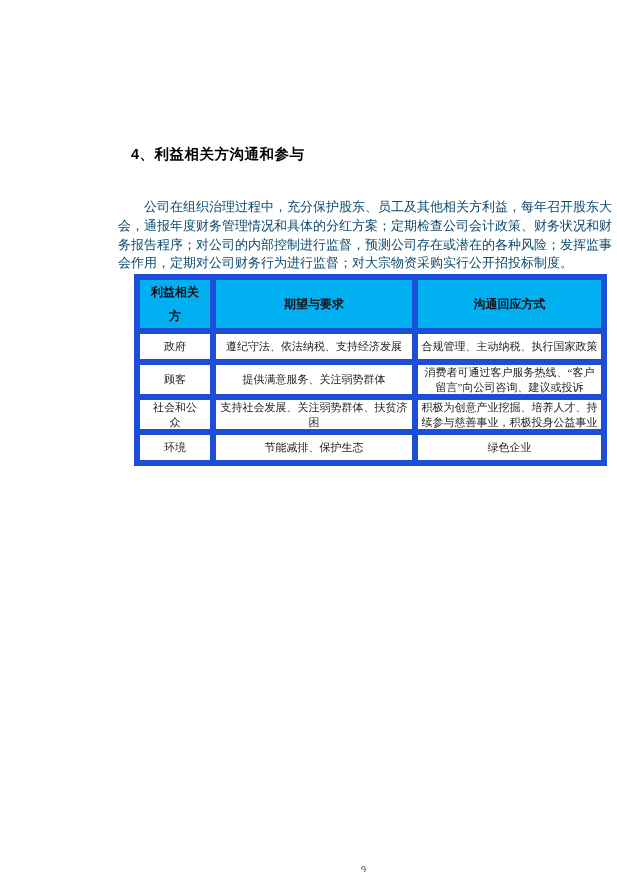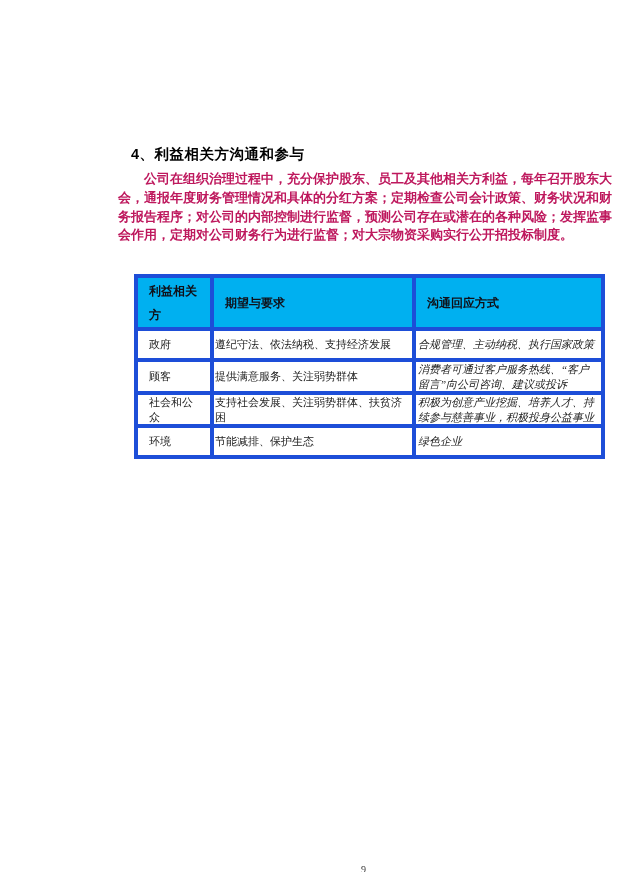--- a/index.html
+++ b/index.html
@@ -19,57 +19,56 @@
     border-bottom: 2px solid #d9c5a0;
   }
   .heading {
     position: absolute; left: 75px; top: 89px;
     font-family: "Liberation Sans", sans-serif;
     font-size: 14.5px; font-weight: bold; color: #000000;
     letter-spacing: 0.5px;
     white-space: nowrap;
   }
   .body-paragraph {
-    position: absolute; left: 62px; top: 114px;
+    position: absolute; left: 62px; top: 142px;
     width: 494px;
     font-size: 13px; line-height: 18.8px;
     text-align: justify; text-justify: inter-ideograph;
     text-indent: 2em;
-    color: #be185d;
-    font-weight: bold;
+    color: #0c4a6e;
   }
   table.stakeholder {
     position: absolute; left: 78px; top: 218px;
     width: 467px;
     border-collapse: collapse;
     table-layout: fixed;
   }
   table.stakeholder col.c1 { width: 76px; }
   table.stakeholder col.c2 { width: 202px; }
   table.stakeholder col.c3 { width: 189px; }
   table.stakeholder th, table.stakeholder td {
-    border: 4px solid #1d4ed8;
-    text-align: left; vertical-align: middle;
+    border: 6px solid #1d4ed8;
+    text-align: center; vertical-align: middle;
     overflow: hidden;
   }
   table.stakeholder th {
     background: #00B0F0;
     font-family: "Liberation Sans", sans-serif;
     font-weight: bold; font-size: 12px; line-height: 24px;
     color: #101018;
     height: 53px;
     padding: 0 11px;
   }
   table.stakeholder td {
     font-size: 11px; line-height: 14.5px;
     color: #1c1c1c;
     padding: 0 1px;
   }
   table.stakeholder td.col-1 { padding: 0 11px; }
-  table.stakeholder td.col-3 { padding: 0 2px; font-style: italic; }
+  table.stakeholder td.col-3 { padding: 0 2px; }
   tbody tr:nth-child(1) { height: 31px; }
   tbody tr:nth-child(2) { height: 33px; }
   tbody tr:nth-child(3) { height: 32px; }
   tbody tr:nth-child(4) { height: 31px; }
   tbody tr:nth-child(5) { height: 30px; }
   tbody tr:nth-child(6) { height: 34px; }
   .page-number {
     position: absolute; left: 0; top: 808px;
     width: 100%; text-align: center;
     font-size: 10px; color: #3a3a3a;

